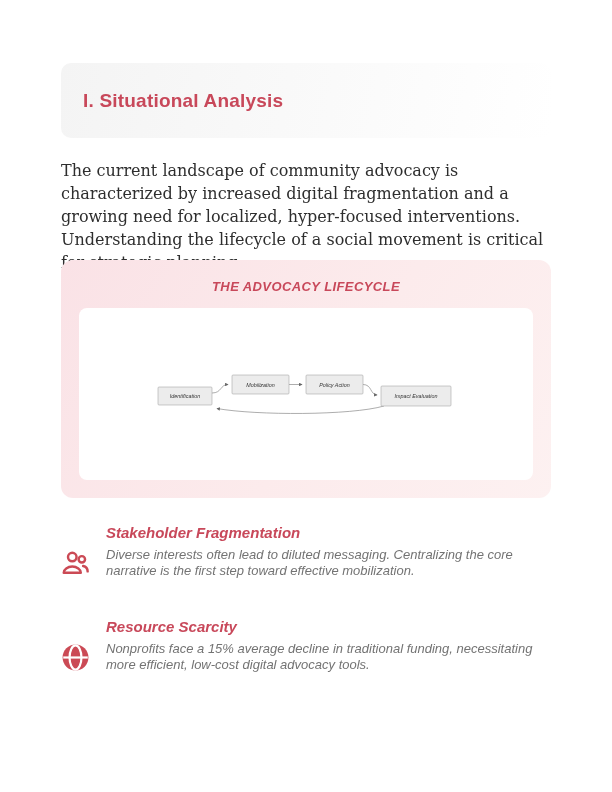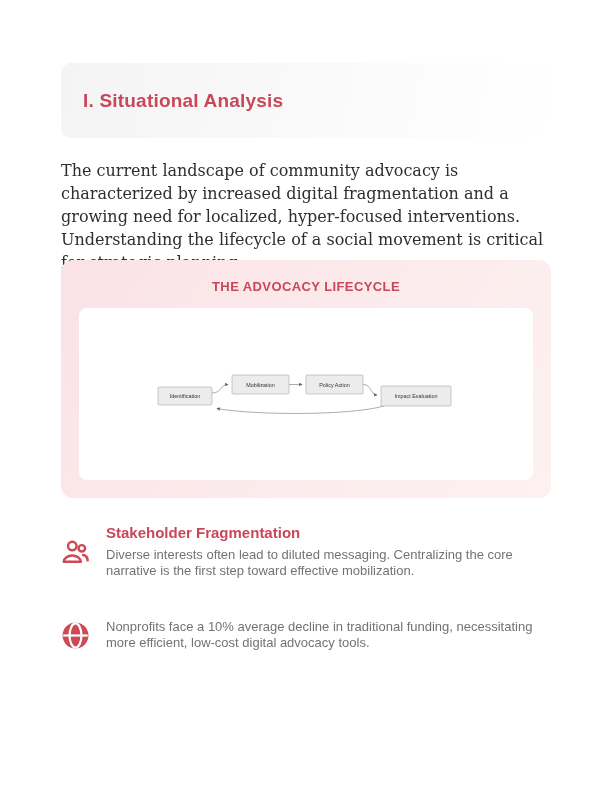--- a/index.html
+++ b/index.html
@@ -35,20 +35,21 @@
     font-size: 16px; line-height: 23px;
     color: #2e2e2e;
   }
 
   
   .lifecycle-card {
     position: absolute; left: 61px; top: 260px;
     width: 490px; height: 238px;
     border-radius: 12px;
     background: linear-gradient(125deg, #fae2e6 0%, #fcebec 55%, #fdf1f1 100%);
+    font-style: italic;
   }
   .lifecycle-title {
     position: absolute; top: 19px; left: 0; right: 0;
     text-align: center;
     font-size: 13px; font-weight: bold;
     letter-spacing: 0.4px;
     color: #c8485a;
   }
   .diagram-panel {
     position: absolute; left: 18px; top: 48px;
@@ -65,21 +66,21 @@
     font-family: "Liberation Sans", sans-serif;
     font-size: 5.4px; fill: #333333;
     text-anchor: middle; dominant-baseline: middle;
   }
   .fc-edge { fill: none; stroke: #8a8a8a; stroke-width: 0.7; }
 
   
   .section-row {
     position: absolute; left: 60px;
     width: 492px;
-    display: flex; align-items: center;
+    display: flex; align-items: flex-end; font-style: italic;
   }
   .section-icon { flex: 0 0 31px; margin-top: 2px; }
   .section-icon svg { display: block; }
   .section-content { margin-left: 15px; width: 450px; }
   .section-title {
     font-size: 15px; font-weight: bold;
     color: #c8485a;
     margin-bottom: 6px;
   }
   .section-body {
@@ -150,18 +151,19 @@
 
   <div class="section-row" style="top: 618px;">
     <div class="section-icon">
       <svg width="31" height="31" viewBox="0 0 24 24">
         <circle cx="12" cy="12" r="10" fill="#cb4a55"></circle>
         <path d="M2.5 12 h19" stroke="#ffffff" stroke-width="1.7" fill="none"></path>
         <ellipse cx="12" cy="12" rx="4.6" ry="9.4" stroke="#ffffff" stroke-width="1.7" fill="none"></ellipse>
       </svg>
     </div>
     <div class="section-content">
-      <div class="section-body">Nonprofits face a 10% average decline in traditional funding, necessitating more efficient, low-cost digital advocacy tools.</div>
+      <div class="section-title">Resource Scarcity</div>
+      <div class="section-body">Nonprofits face a 15% average decline in traditional funding, necessitating more efficient, low-cost digital advocacy tools.</div>
     </div>
   </div>
 
 
 </div>
 
 </body></html>

